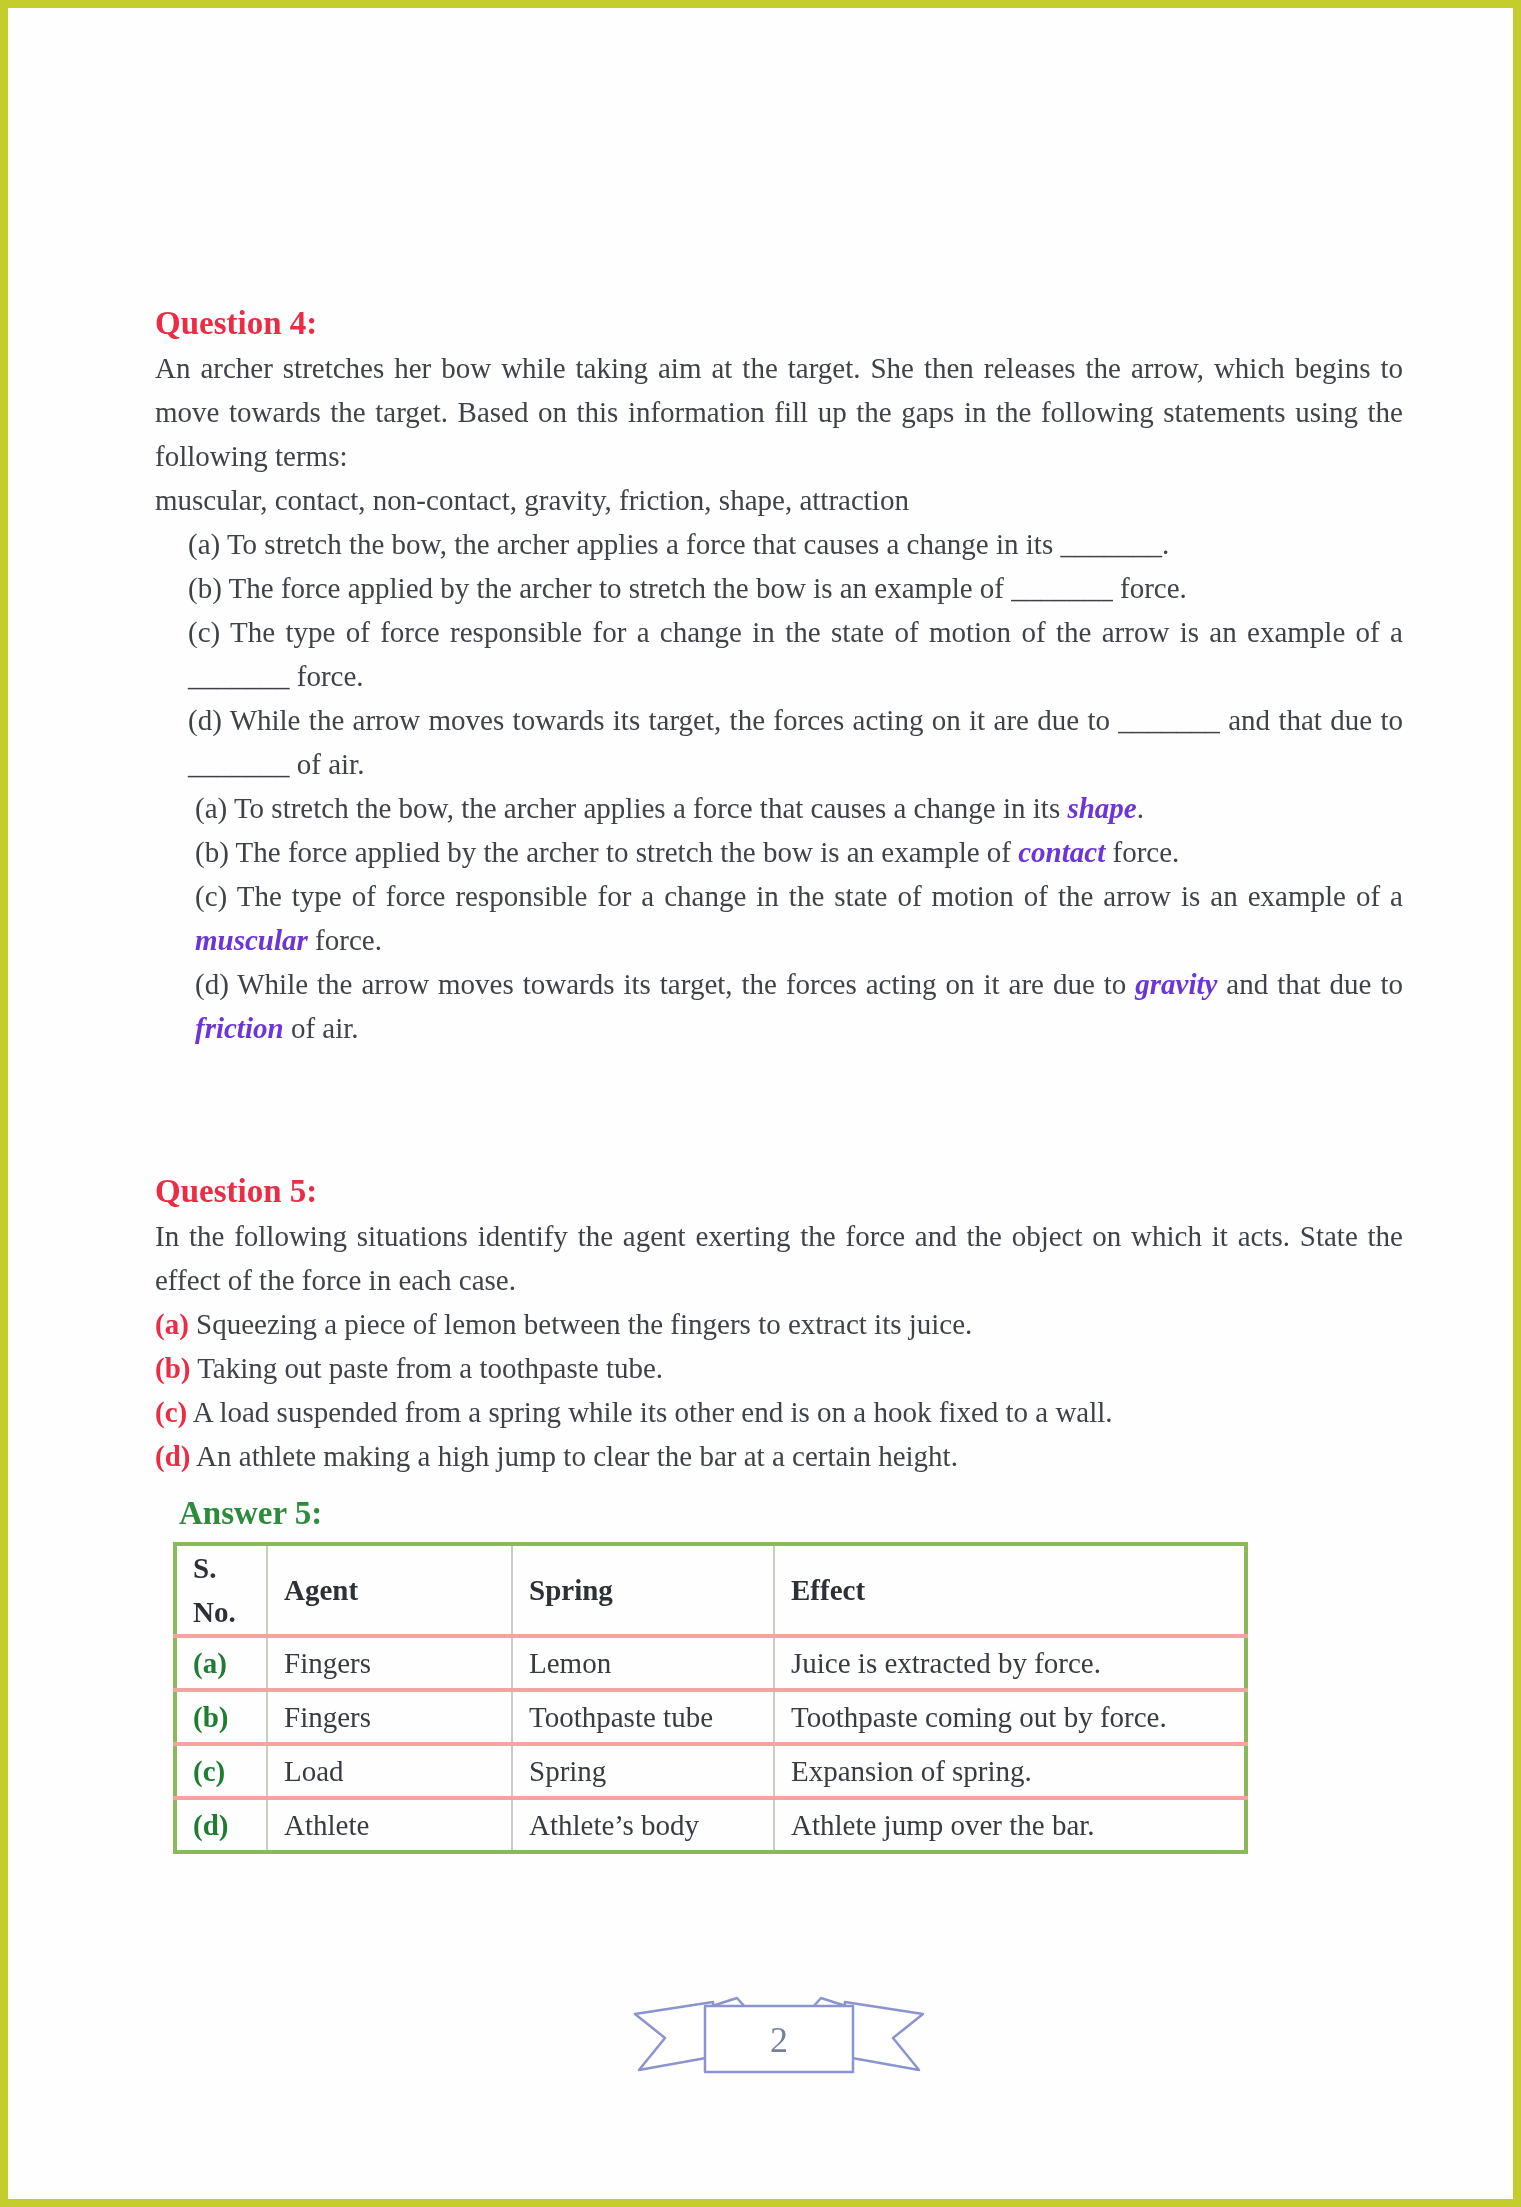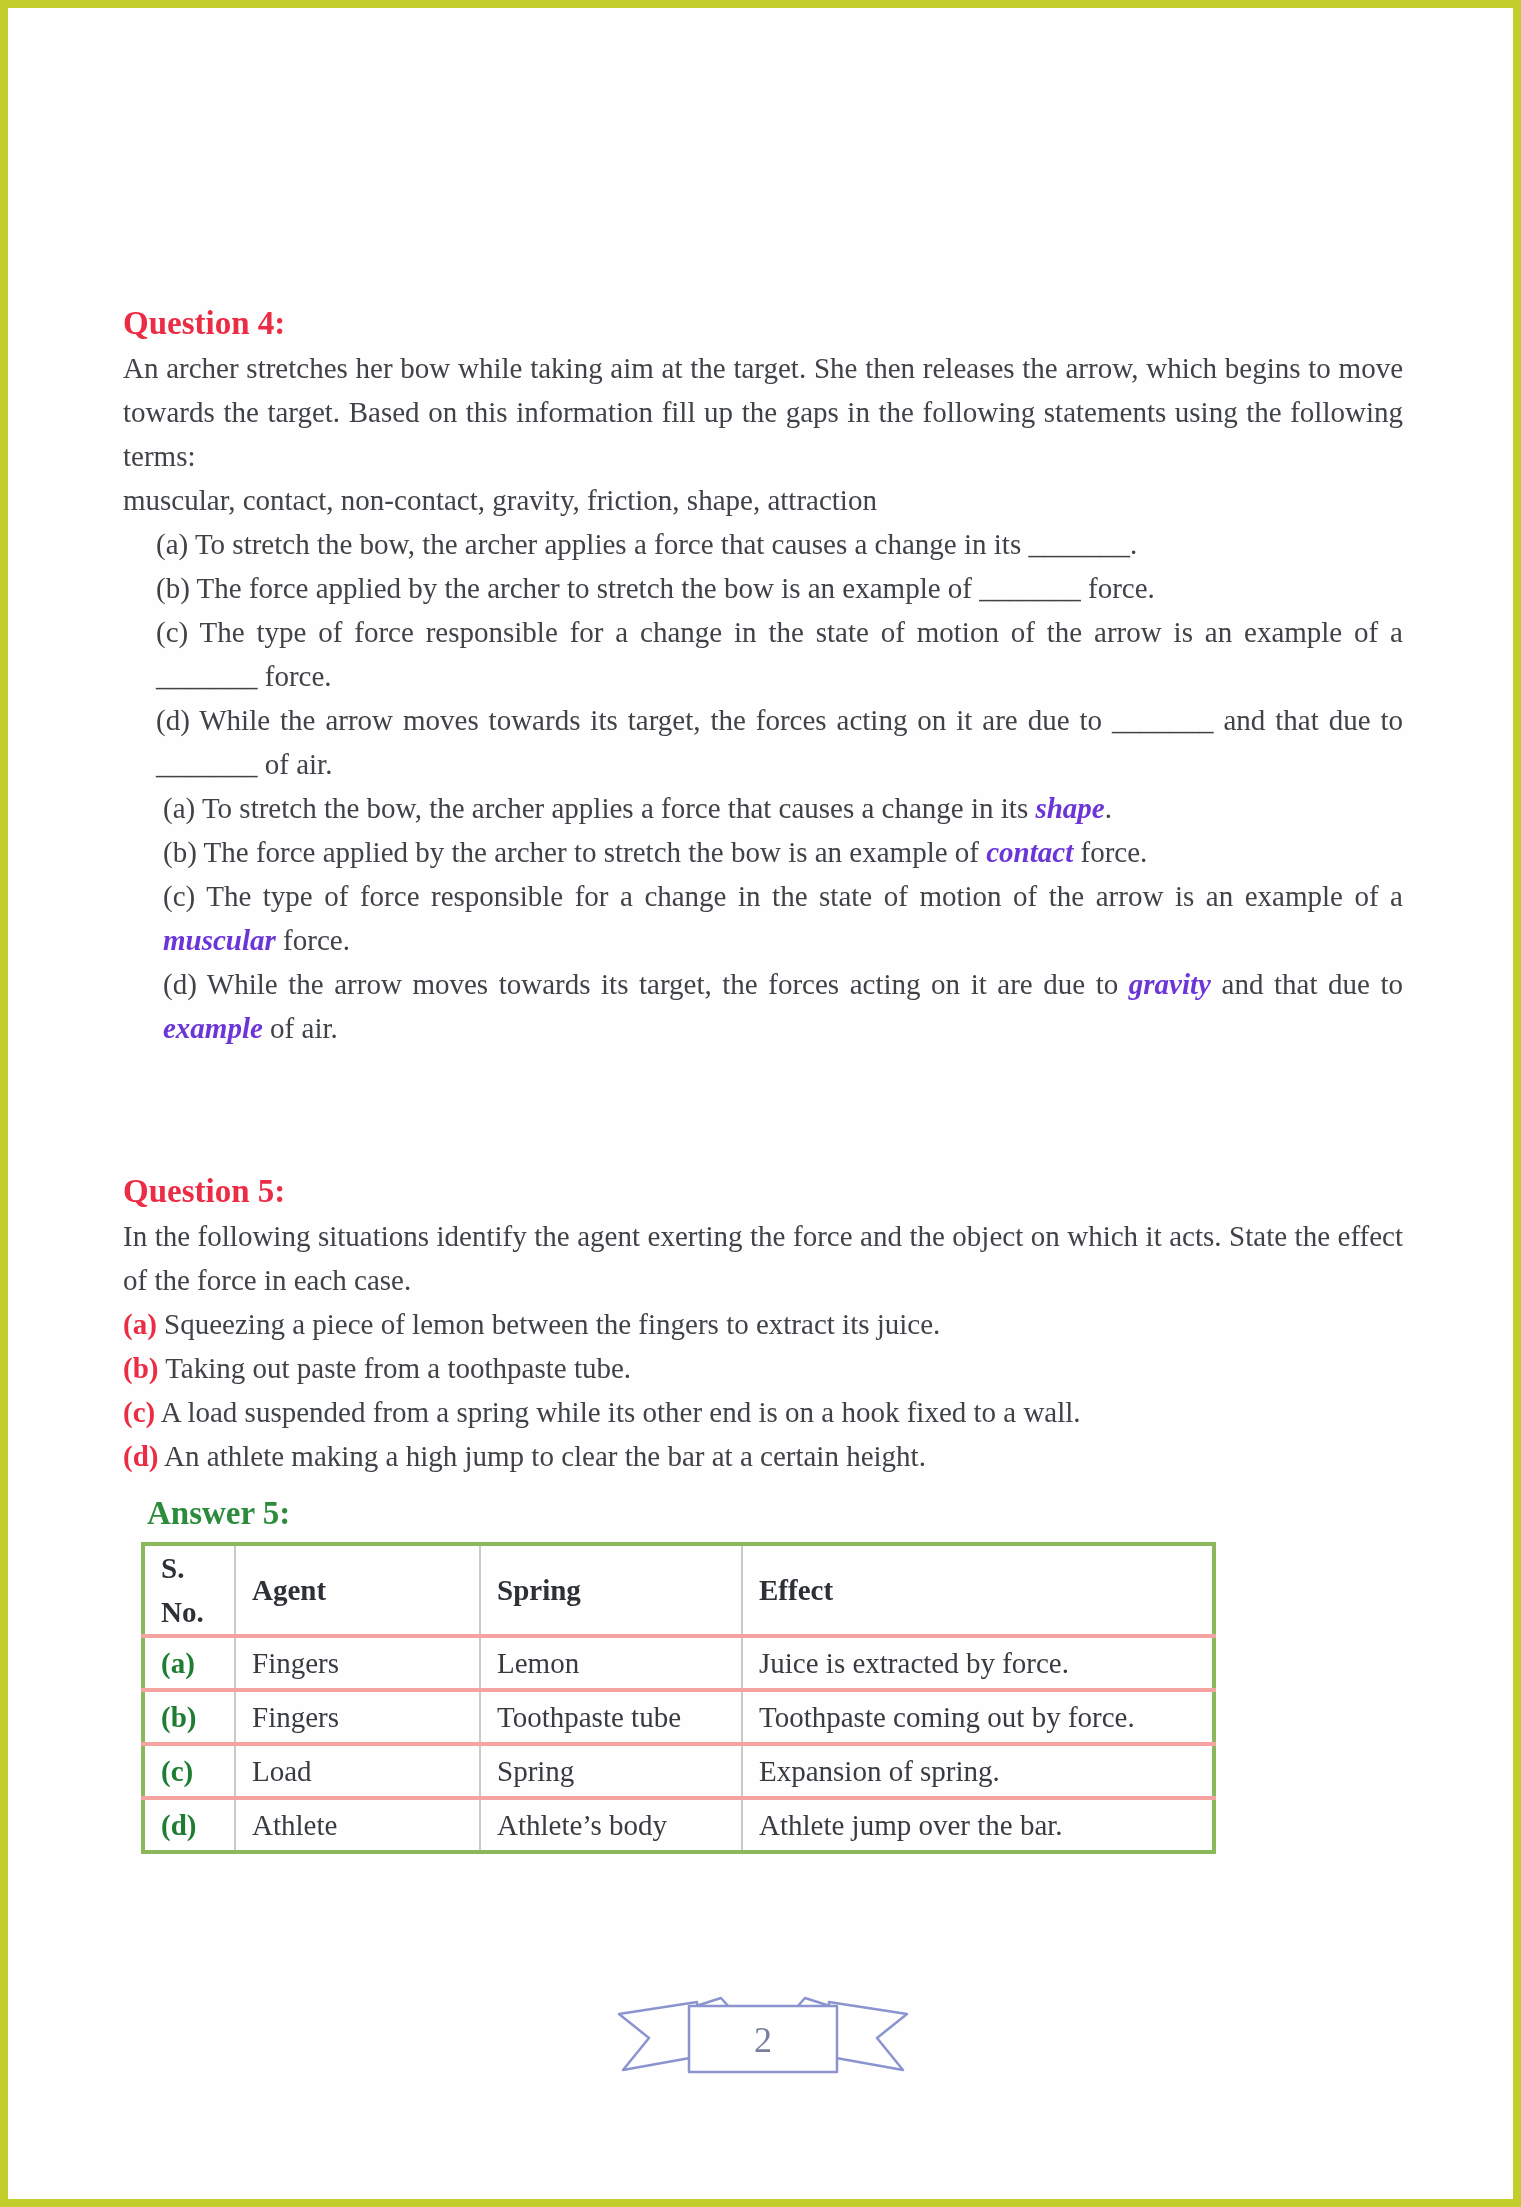--- a/index.html
+++ b/index.html
@@ -11,20 +11,21 @@
     border:8px solid var(--page_border,#c3cd2b);
     overflow:hidden;
     font-family:"Liberation Serif", serif;
     color:#3f4347;
   }
   .content{
     box-sizing:border-box;
     padding:292px 110px 0 115px;
     font-size:29px;
     line-height:44px;
+    margin-left:32px;
   }
   p{margin:0;}
   .justify{text-align:justify;}
   h2,h3{margin:0;font-size:33px;line-height:46px;font-weight:bold;}
   .red-heading{color:var(--heading_red,#ec2b44);}
   .green-heading{color:var(--heading_green,#2c8c3c);margin-left:24px;}
   .q-items{margin-left:33px;}
   .a-items{margin-left:40px;}
   .answer-heading{margin-top:12px;margin-bottom:4px;}
   .hl{color:var(--answer_purple,#6c35d8);font-weight:bold;font-style:italic;}
@@ -84,21 +85,21 @@
         <p class="justify">(a) To stretch the bow, the archer applies a force that causes a change in its _______.</p>
         <p class="justify">(b) The force applied by the archer to stretch the bow is an example of _______ force.</p>
         <p class="justify">(c) The type of force responsible for a change in the state of motion of the arrow is an example of a _______ force.</p>
         <p class="justify">(d) While the arrow moves towards its target, the forces acting on it are due to _______ and that due to _______ of air.</p>
       </div>
 
       <div class="a-items">
         <p class="justify"><span>(a) To stretch the bow, the archer applies a force that causes a change in its </span><span class="hl">shape</span><span>.</span></p>
         <p class="justify"><span>(b) The force applied by the archer to stretch the bow is an example of </span><span class="hl">contact</span><span> force.</span></p>
         <p class="justify"><span>(c) The type of force responsible for a change in the state of motion of the arrow is an example of a </span><span class="hl">muscular</span><span> force.</span></p>
-        <p class="justify"><span>(d) While the arrow moves towards its target, the forces acting on it are due to </span><span class="hl">gravity</span><span> and that due to </span><span class="hl">example</span><span> of air.</span></p>
+        <p class="justify"><span>(d) While the arrow moves towards its target, the forces acting on it are due to </span><span class="hl">gravity</span><span> and that due to </span><span class="hl">friction</span><span> of air.</span></p>
       </div>
     </section>
 
     <section class="section-q5">
       <h2 class="red-heading">Question 5:</h2>
       <p class="justify">In the following situations identify the agent exerting the force and the object on which it acts. State the effect of the force in each case.</p>
       <div>
         <p><span class="rd">(a)</span><span> Squeezing a piece of lemon between the fingers to extract its juice.</span></p>
         <p><span class="rd">(b)</span><span> Taking out paste from a toothpaste tube.</span></p>
         <p><span class="rd">(c)</span><span> A load suspended from a spring while its other end is on a hook fixed to a wall.</span></p>

